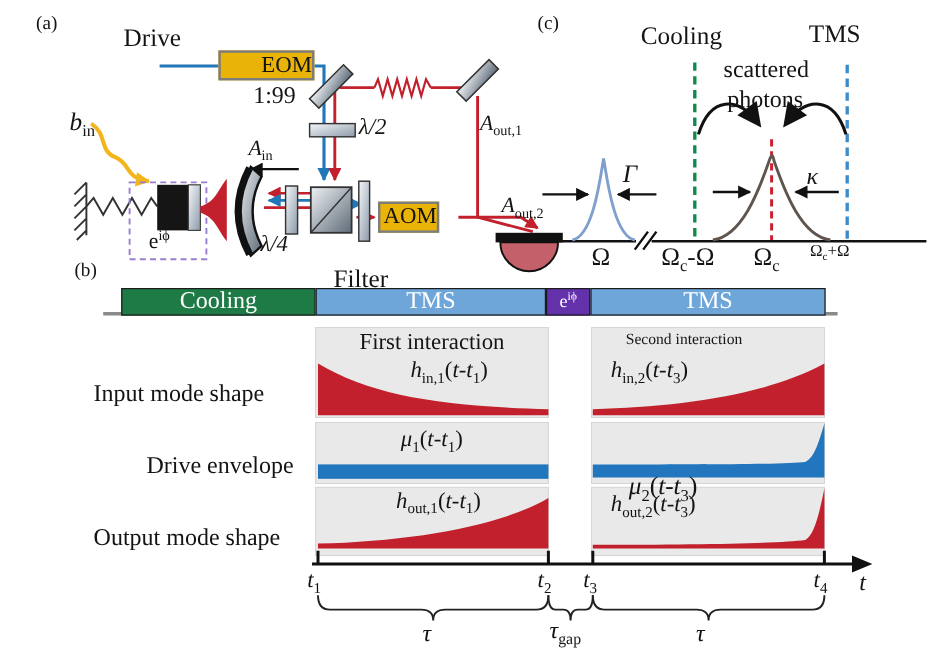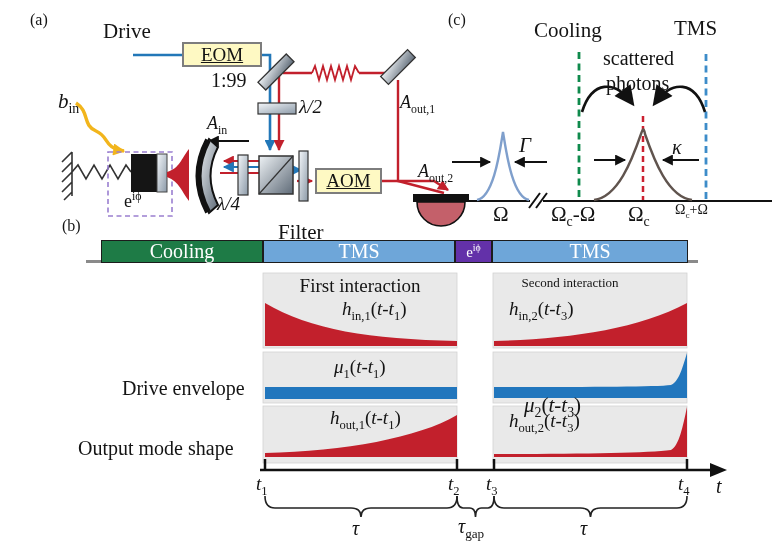--- a/index.html
+++ b/index.html
@@ -4,22 +4,22 @@
 <style>
   html,body{margin:0;padding:0;background:#fff;}
   #fig{position:relative;width:777px;height:552px;background:#ffffff;
        font-family:"Liberation Serif",serif;color:#141414;overflow:hidden;}
   #fig svg{position:absolute;left:0;top:0;}
   .lbl{position:absolute;white-space:nowrap;line-height:1.05;}
   .ri{font-style:italic;}
   .rsub{font-size:66%;vertical-align:sub;}
   .rsup{font-size:66%;vertical-align:super;}
   .ctr{display:flex;align-items:center;justify-content:center;text-align:center;}
-  .box{position:absolute;background:#fef9c3;border:2px solid #7d7d7d;
-       display:flex;align-items:center;justify-content:center;font-size:19px;box-sizing:border-box;text-decoration:underline;}
+  .box{position:absolute;background:#eab308;border:2px solid #7d7d7d;
+       display:flex;align-items:center;justify-content:flex-end;font-size:19px;box-sizing:border-box;}
   .seg{position:absolute;top:240px;height:23px;display:flex;align-items:center;justify-content:center;
        color:#fff;border:1.6px solid #1c1c1c;box-sizing:border-box;font-size:20px;}
 </style>
 </head>
 <body>
 
 <div id="fig">
 
 <svg width="777" height="552" viewBox="0 0 777 552">
   <defs>
@@ -152,21 +152,21 @@
 <div class="box" style="left:182px;top:42px;width:80px;height:25px;">
       <span>EOM</span>
     </div>
 <div class="lbl" style="left:211px;top:70px;font-size:20px;">1:99</div>
 <div class="lbl" style="left:299px;top:97px;font-size:19px;font-style:italic;">λ/2</div>
 <div class="lbl" style="left:58px;top:90px;font-size:21px;"><span class="ri">b</span><span class="rsub">in</span></div>
 <div class="lbl" style="left:207px;top:114px;font-size:18px;"><span class="ri">A</span><span class="rsub">in</span></div>
 <div class="lbl" style="left:124px;top:190px;font-size:18px;"><span>e</span><span class="rsup">iϕ</span></div>
 <div class="lbl" style="left:217px;top:194px;font-size:19px;font-style:italic;">λ/4</div>
 <div class="lbl" style="left:278px;top:201px;font-size:21px;margin-top:20px;">Filter</div>
-<div class="box" style="left:315px;top:168px;width:67px;height:26px;">
+<div class="box" style="left:315px;top:168px;width:51px;height:26px;">
       <span>AOM</span>
     </div>
 <div class="lbl" style="left:400px;top:93px;font-size:18px;"><span class="ri">A</span><span class="rsub">out,1</span></div>
 <div class="lbl" style="left:418px;top:162px;font-size:18px;"><span class="ri">A</span><span class="rsub">out,2</span></div>
 
 <div class="lbl" style="left:448px;top:12px;font-size:16px;">(c)</div>
 <div class="lbl" style="left:534px;top:19px;font-size:21px;">Cooling</div>
 <div class="lbl" style="left:674px;top:17px;font-size:21px;">TMS</div>
 <div class="lbl" style="left:603px;top:48px;font-size:20px;">scattered</div>
 <div class="lbl" style="left:606px;top:73px;font-size:20px;">photons</div>
@@ -187,20 +187,21 @@
 <div class="seg" style="left:455px;width:37px;background:#6331a9;font-size:15px;">
       <span><span>e</span><span class="rsup">iϕ</span></span>
     </div>
 <div class="seg" style="left:492px;width:196px;background:#6ea6d9;">
       <span>TMS</span>
     </div>
 
 <div class="lbl ctr" style="left:263px;top:276px;width:194px;font-size:19px;">First interaction</div>
 <div class="lbl ctr" style="left:493px;top:276px;width:154px;font-size:13px;">Second interaction</div>
 
+<div class="lbl" style="left:78px;top:318px;font-size:20px;">Input mode shape</div>
 <div class="lbl" style="left:78px;top:378px;font-size:20px;margin-left:44px;">Drive envelope</div>
 <div class="lbl" style="left:78px;top:438px;font-size:20px;">Output mode shape</div>
 
 <div class="lbl" style="left:342px;top:299px;font-size:19px;"><span class="ri">h</span><span class="rsub">in,1</span><span>(</span><span class="ri">t</span><span>-</span><span class="ri">t</span><span class="rsub">1</span><span>)</span></div>
 <div class="lbl" style="left:334px;top:357px;font-size:19px;"><span class="ri">μ</span><span class="rsub">1</span><span>(</span><span class="ri">t</span><span>-</span><span class="ri">t</span><span class="rsub">1</span><span>)</span></div>
 <div class="lbl" style="left:306px;top:408px;font-size:19px;margin-left:24px;"><span class="ri">h</span><span class="rsub">out,1</span><span>(</span><span class="ri">t</span><span>-</span><span class="ri">t</span><span class="rsub">1</span><span>)</span></div>
 <div class="lbl" style="left:509px;top:299px;font-size:19px;"><span class="ri">h</span><span class="rsub">in,2</span><span>(</span><span class="ri">t</span><span>-</span><span class="ri">t</span><span class="rsub">3</span><span>)</span></div>
 <div class="lbl" style="left:524px;top:354px;font-size:21px;margin-top:40px;"><span class="ri">μ</span><span class="rsub">2</span><span>(</span><span class="ri">t</span><span>-</span><span class="ri">t</span><span class="rsub">3</span><span>)</span></div>
 <div class="lbl" style="left:509px;top:411px;font-size:19px;"><span class="ri">h</span><span class="rsub">out,2</span><span>(</span><span class="ri">t</span><span>-</span><span class="ri">t</span><span class="rsub">3</span><span>)</span></div>
 

